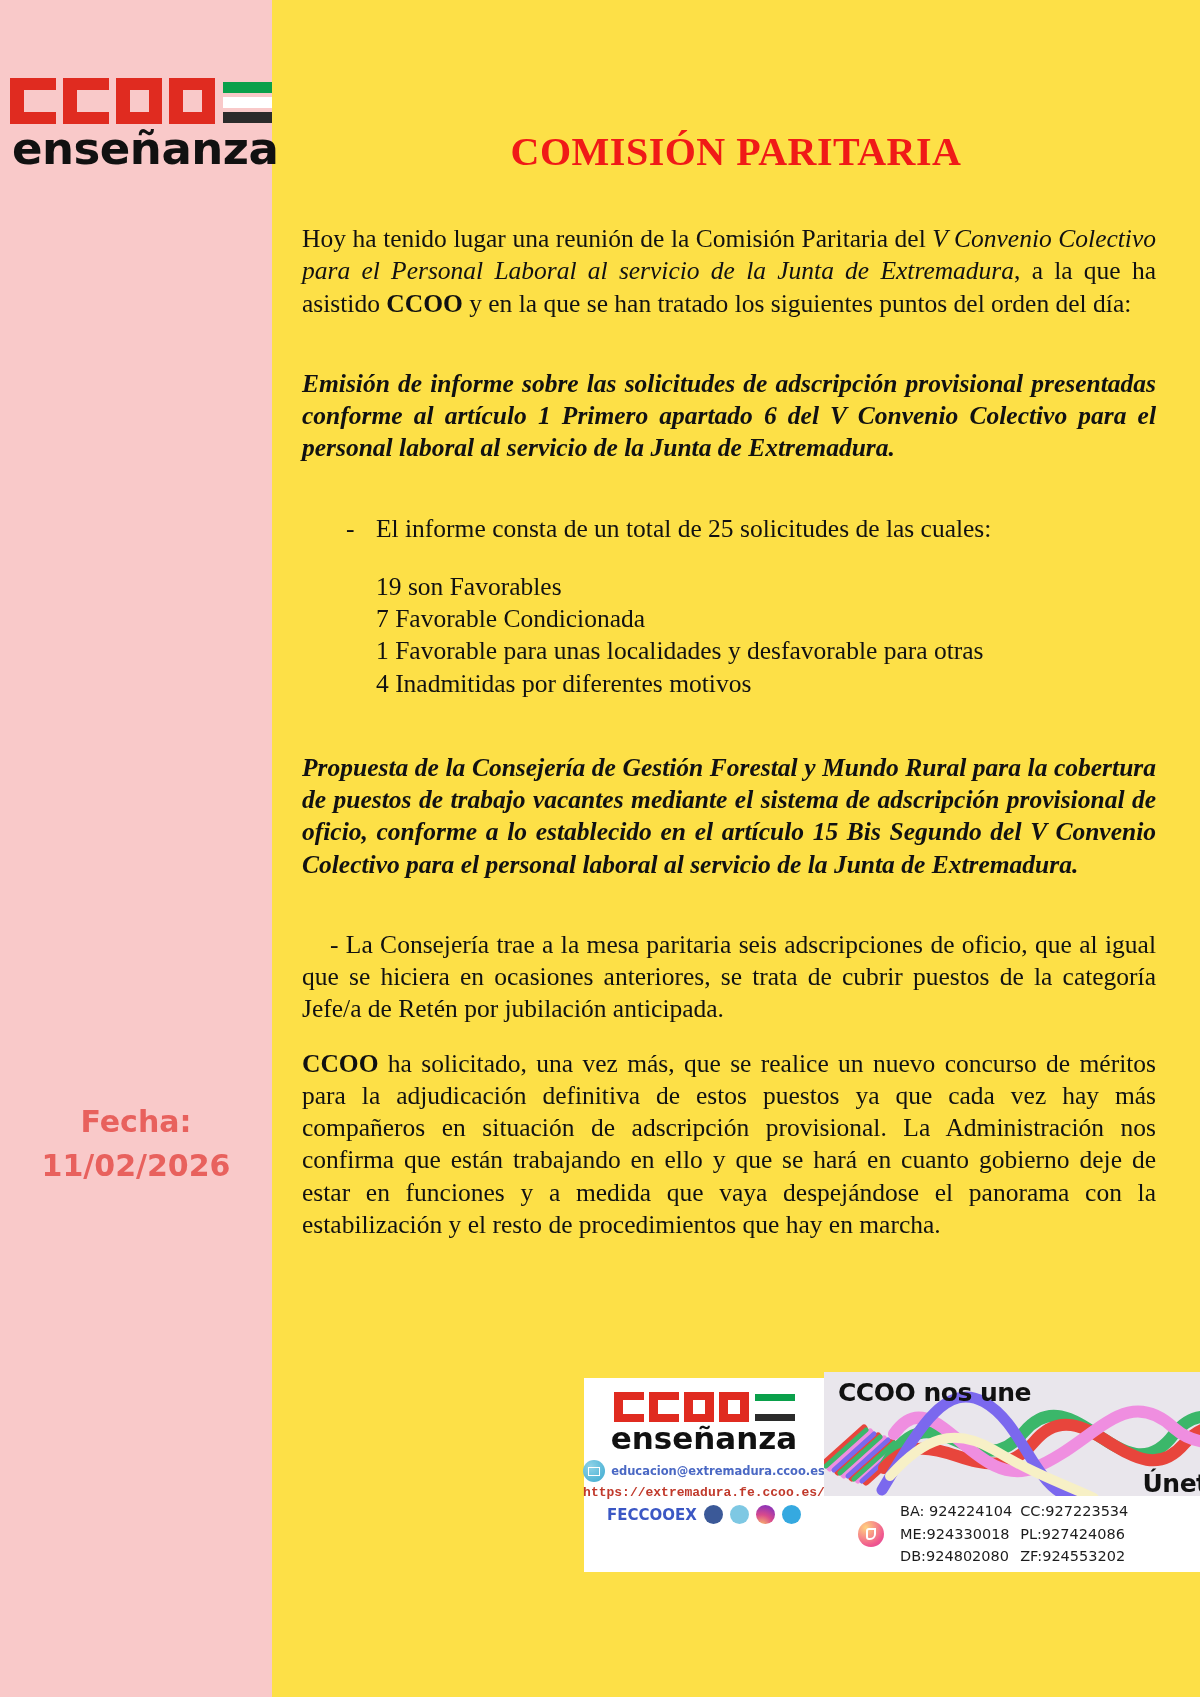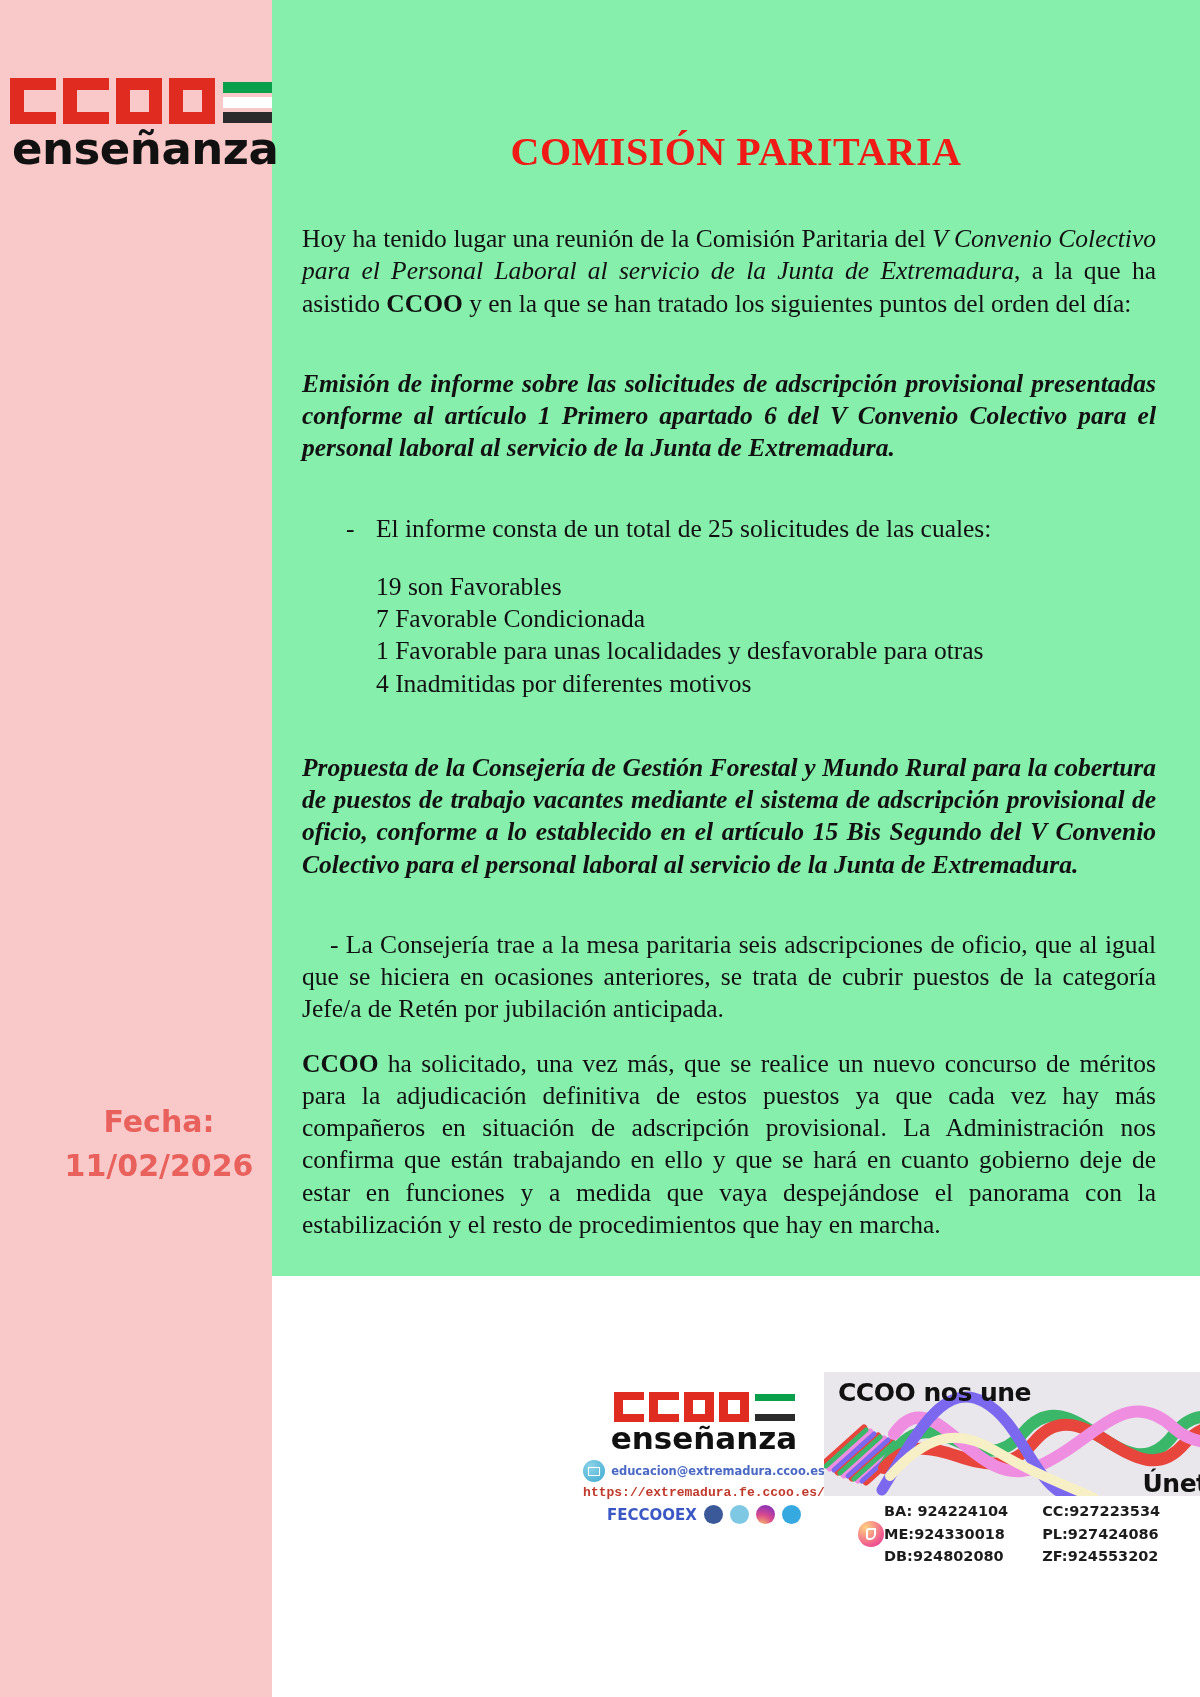--- a/index.html
+++ b/index.html
@@ -3,21 +3,21 @@
 <meta charset="utf-8">
 <style>
   html,body{margin:0;padding:0;}
   body{
     width:1200px;height:1697px;
     background:#ffffff;
     font-family:"Liberation Serif", serif;
     overflow:hidden;
     position:relative;
   }
-  .page{position:relative;width:1200px;height:1276px;display:flex;background:#86efac;}
+  .page{position:relative;width:1200px;height:1697px;display:flex;background:#fde047;}
 
   
   .sidebar{
     width:272px;height:1697px;
     background:#f9c9c9;
     position:relative;
     flex:0 0 272px;
   }
   .brand{position:absolute;left:6px;top:78px;width:266px;}
   .brand-row{display:flex;align-items:flex-start;gap:8px;padding-left:4px;}
@@ -31,21 +31,21 @@
   .flag .w{background:#ffffff;}
   .flag .k{background:#2b2b2b;}
   .brand-word{
     font-family:"DejaVu Sans", sans-serif;
     font-weight:bold;font-size:45px;color:#111;
     letter-spacing:-0.5px;margin-top:2px;padding-left:6px;line-height:1;
   }
   .fecha{
     position:absolute;left:0;top:1100px;width:272px;text-align:center;
     font-family:"DejaVu Sans", sans-serif;font-weight:bold;
-    color:#e8615d;font-size:30px;line-height:1.45;padding-left:23px;
+    color:#e8615d;font-size:30px;line-height:1.45;
   }
 
   
   .main{flex:1;position:relative;padding:0;}
   .doc-title{
     text-align:center;
     color:#f01a17;
     font-family:"Liberation Serif", serif;
     font-weight:bold;
     font-size:40px;
@@ -126,21 +126,21 @@
   .fb-bottom{
     position:absolute;left:0;bottom:0;width:520px;height:76px;background:#fff;
     display:flex;align-items:center;
   }
   .ph-ic{
     width:26px;height:26px;border-radius:50%;margin-left:34px;flex:0 0 26px;
     background:radial-gradient(circle at 30% 25%,#ffd27f,#f0568f 70%,#d64a9e);
     position:relative;
   }
   .ph-ic::after{content:"";position:absolute;left:8px;top:7px;width:10px;height:12px;border:2px solid #fff;border-radius:3px 0 6px 3px;box-sizing:border-box;}
-  .phones{display:flex;gap:34px;font-family:"DejaVu Sans", sans-serif;font-weight:bold;font-size:14.5px;color:#1c1c1c;line-height:1.55;}
+  .phones{display:flex;gap:8px;margin-left:16px;font-family:"DejaVu Sans", sans-serif;font-weight:normal;font-size:14.5px;color:#1c1c1c;line-height:1.55;}
 </style>
 </head>
 <body>
 
 <div class="page">
 
   <aside class="sidebar">
     <div class="brand">
       <div class="brand-row">
         <div class="ccoo-blocks">

